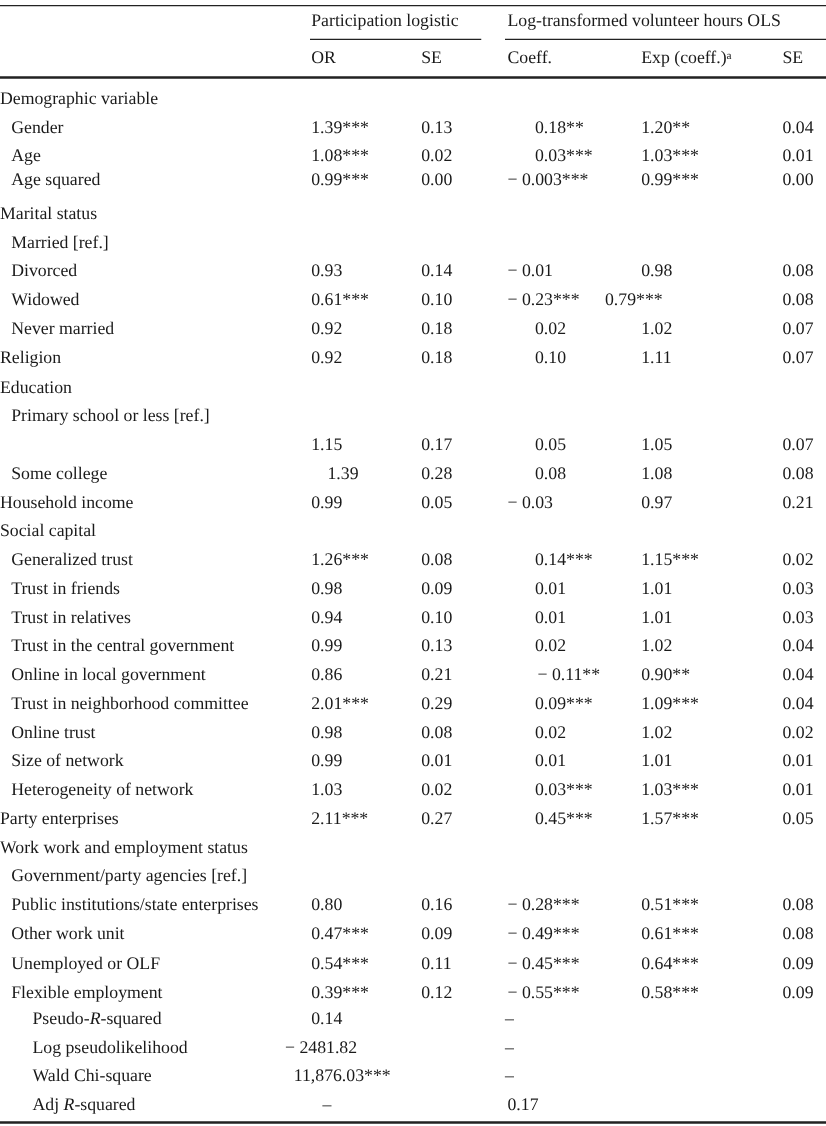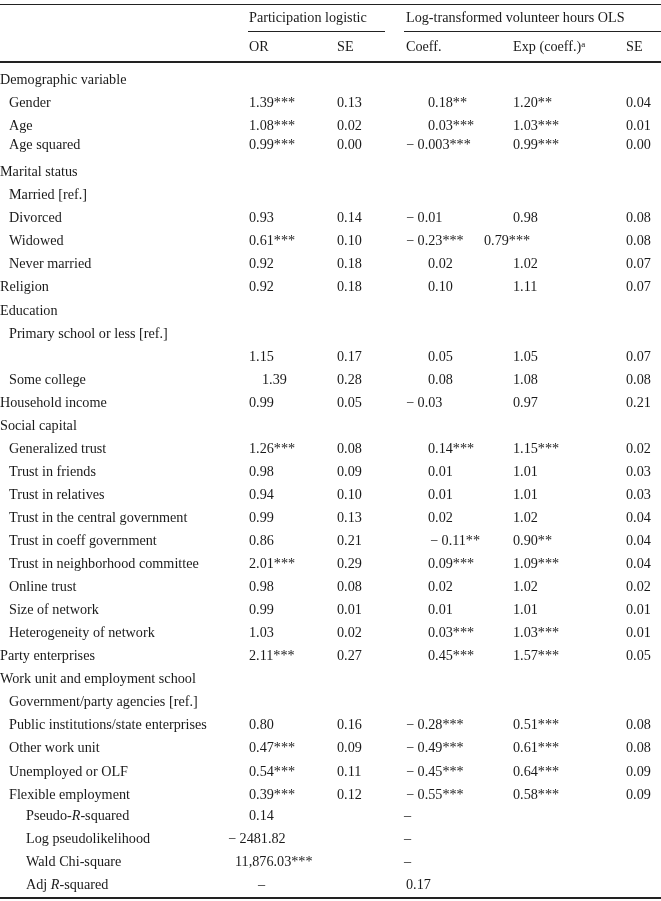--- a/index.html
+++ b/index.html
@@ -159,21 +159,21 @@
     </div>
     <div class="row" style="top: 507.95px;">
       <span style="left: 9px;">Trust in the central government</span>
       <span style="left: 249px;">0.99</span>
       <span style="left: 337px;">0.13</span>
       <span style="left: 428px;">0.02</span>
       <span style="left: 513px;">1.02</span>
       <span style="left: 626px;">0.04</span>
     </div>
     <div class="row" style="top: 531px;">
-      <span style="left: 9px;">Trust in coeff government</span>
+      <span style="left: 9px;">Online in local government</span>
       <span style="left: 249px;">0.86</span>
       <span style="left: 337px;">0.21</span>
       <span style="left: 430px;">− 0.11**</span>
       <span style="left: 513px;">0.90**</span>
       <span style="left: 626px;">0.04</span>
     </div>
     <div class="row" style="top: 554.05px;">
       <span style="left: 9px;">Trust in neighborhood committee</span>
       <span style="left: 249px;">2.01***</span>
       <span style="left: 337px;">0.29</span>
@@ -207,21 +207,21 @@
     </div>
     <div class="row" style="top: 646.25px;">
       <span style="left: 0px;">Party enterprises</span>
       <span style="left: 249px;">2.11***</span>
       <span style="left: 337px;">0.27</span>
       <span style="left: 428px;">0.45***</span>
       <span style="left: 513px;">1.57***</span>
       <span style="left: 626px;">0.05</span>
     </div>
     <div class="row" style="top: 669.3px;">
-      <span style="left: 0px;">Work unit and employment school</span>
+      <span style="left: 0px;">Work work and employment status</span>
     </div>
     <div class="row" style="top: 692.35px;">
       <span style="left: 9px;">Government/party agencies [ref.]</span>
     </div>
     <div class="row" style="top: 715.4px;">
       <span style="left: 9px;">Public institutions/state enterprises</span>
       <span style="left: 249px;">0.80</span>
       <span style="left: 337px;">0.16</span>
       <span style="left: 406px;">− 0.28***</span>
       <span style="left: 513px;">0.51***</span>

